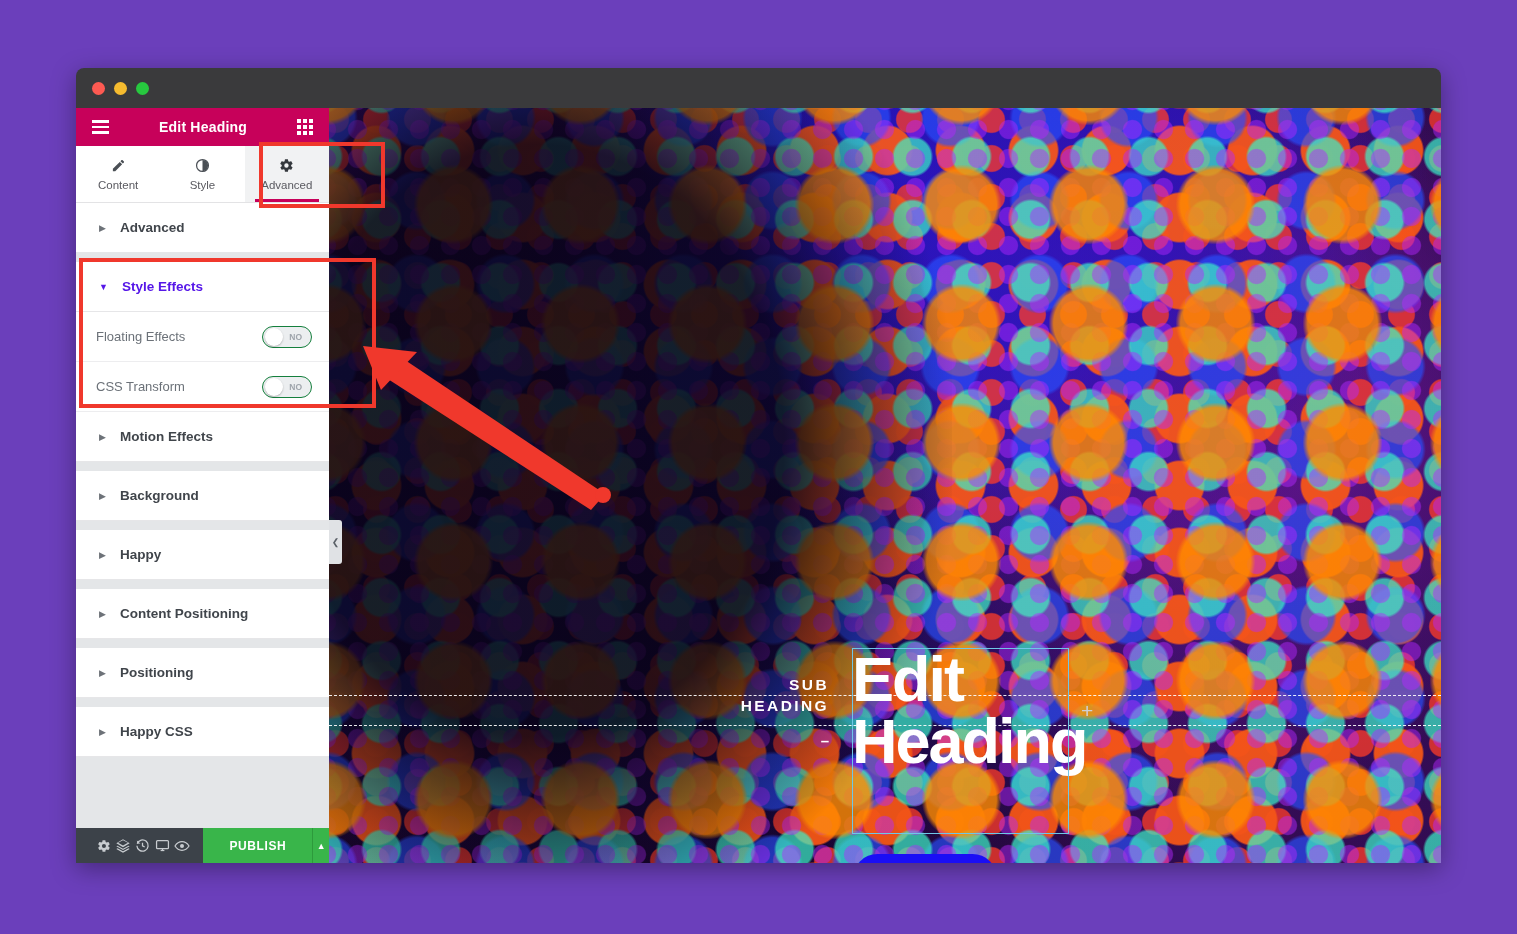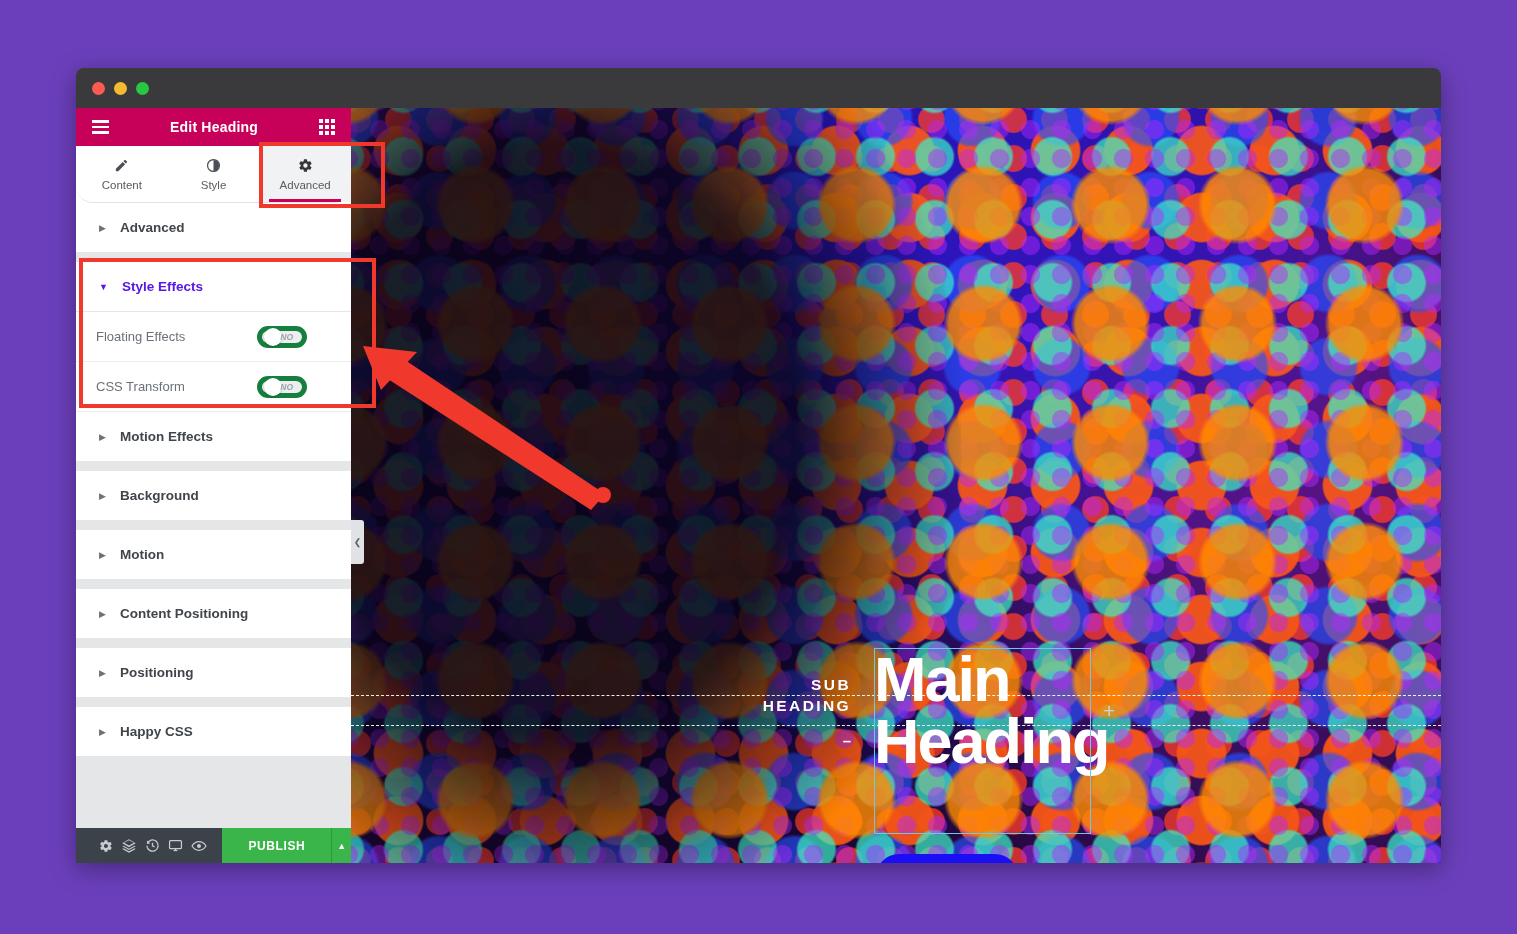--- a/index.html
+++ b/index.html
@@ -25,36 +25,36 @@
   }
   .dot { width: 13px; height: 13px; border-radius: 50%; margin-right: 9px; }
   .dot.red { background: #fd5a52; }
   .dot.yellow { background: #f5bb2f; }
   .dot.green { background: #27c83f; }
 
   .body-row { display: flex; height: 755px; }
 
   
   .panel {
-    width: 275px; background: #ffffff;
+    width: 253px; background: #ffffff;
     display: flex; flex-direction: column;
     position: relative; flex: none;
   }
   .panel-header {
     height: 38px; background: #c7015a;
     display: flex; align-items: center; justify-content: space-between;
     padding: 0 16px; color: #fff;
   }
   .hamburger { display: flex; flex-direction: column; gap: 3px; cursor: pointer; }
   .hamburger i { display: block; width: 17px; height: 2.5px; background: #fff; }
   .panel-title { font-size: 14px; font-weight: bold; letter-spacing: .2px; }
   .grid-icon { display: grid; grid-template-columns: repeat(3, 4px); gap: 2px; cursor: pointer; }
   .grid-icon i { width: 4px; height: 4px; background: #fff; display: block; }
 
-  .tabs { display: flex; height: 57px; border-bottom: 1px solid #e3e3e5; background: #fff; border-radius: 17px; }
+  .tabs { display: flex; height: 57px; border-bottom: 1px solid #e3e3e5; background: #fff; }
   .tab {
     flex: 1; display: flex; flex-direction: column;
     align-items: center; justify-content: center; gap: 5px;
     font-size: 11.5px; color: #5a5a60; cursor: pointer; position: relative;
   }
   .tab.active { background: #f1f2f3; }
   .tab.active::after {
     content: ""; position: absolute; left: 10px; right: 10px; bottom: 0;
     height: 3px; background: #c7015a;
   }
@@ -69,27 +69,27 @@
   }
   .section + .gap { height: 9px; background: #e4e6e8; }
   .caret { font-size: 9px; color: #6d7278; margin-right: 14px; }
   .caret.open { color: #5617e8; }
   .section-label { font-size: 13.5px; font-weight: bold; color: #40454b; }
   .section.happy .section-label { color: #5617e8; }
 
   .control-row {
     background: #fff; height: 50px;
     display: flex; align-items: center; justify-content: space-between;
-    padding: 0 44px 0 20px; border-bottom: 1px solid #ededef;
+    padding: 0 17px 0 20px; border-bottom: 1px solid #ededef;
   }
   .control-label { font-size: 13px; color: #6b7178; }
   .toggle {
     width: 50px; height: 22px; border-radius: 11px;
-    background: #eceef0; border: 5px solid #15803d;
-    display: flex; align-items: center; position: relative; cursor: pointer; font-style: italic;
+    background: #eceef0; border: 1px solid #15803d;
+    display: flex; align-items: center; position: relative; cursor: pointer;
   }
   .toggle .knob {
     width: 18px; height: 18px; border-radius: 50%;
     background: #fff; box-shadow: 0 1px 2px rgba(0,0,0,.25);
     margin-left: 2px;
   }
   .toggle .state {
     font-size: 8.5px; color: #9ea4ab; font-weight: bold;
     position: absolute; right: 9px;
   }
@@ -316,21 +316,21 @@
         <div class="gap"></div>
 
         <div class="section">
           <span class="caret">▶</span>
           <span class="section-label">Background</span>
         </div>
         <div class="gap"></div>
 
         <div class="section">
           <span class="caret">▶</span>
-          <span class="section-label">Motion</span>
+          <span class="section-label">Happy</span>
         </div>
         <div class="gap"></div>
 
         <div class="section">
           <span class="caret">▶</span>
           <span class="section-label">Content Positioning</span>
         </div>
         <div class="gap"></div>
 
         <div class="section">
@@ -402,21 +402,21 @@
       <div class="guide" style="top: 617px;"></div>
       <div class="crosshair" style="left: 752px; top: 592px;">+</div>
 
       <div class="subheading">
         <span>SUB</span><br>
         <span>HEADING</span>
         <span class="dash">–</span>
       </div>
 
       <div class="heading-text">
-        <span>Main</span><br>
+        <span>Edit</span><br>
         <span>Heading</span>
       </div>
       <div class="heading-box"></div>
 
       <div class="learn-more">
         
       </div>
     </div>
   </div>
 </div>

